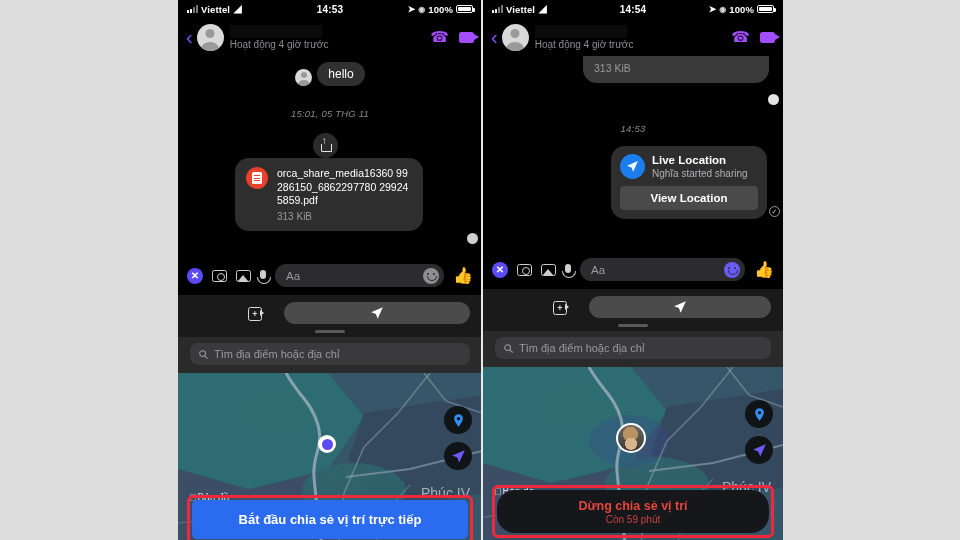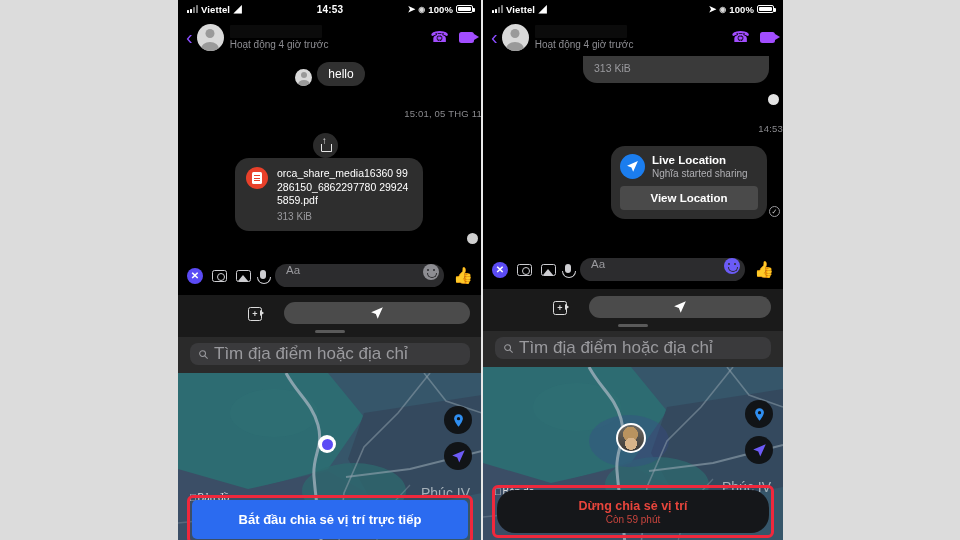--- a/index.html
+++ b/index.html
@@ -55,21 +55,21 @@
 
   
   .msgs { position:relative; background:#000; }
   .left .msgs { height:194px; }
   .right .msgs { height:194px; }
   .row { display:flex; align-items:flex-end; padding:0 10px; }
   .sm-av { width:17px; height:17px; border-radius:50%; background:#d9d9d9; flex:none; position:relative; overflow:hidden; }
   .sm-av:before { content:''; position:absolute; left:50%; top:3px; width:6px; height:6px; border-radius:50%; background:#9a9a9a; transform:translateX(-50%); }
   .sm-av:after { content:''; position:absolute; left:50%; bottom:-3px; width:12px; height:9px; border-radius:50% 50% 0 0; background:#9a9a9a; transform:translateX(-50%); }
   .bubble { background:#303030; color:#fff; border-radius:15px; padding:5px 11px; font-size:12px; margin-left:5px; }
-  .ts { text-align:right; color:#8a8a8e; font-size:9.5px; letter-spacing:.2px; }
+  .ts { text-align:center; color:#8a8a8e; font-size:9.5px; letter-spacing:.2px;font-style:italic; }
 
   .filerow { display:flex; align-items:center; justify-content:flex-end; padding:0 12px 0 10px; }
   .share-btn { width:25px; height:25px; border-radius:50%; background:#2b2b2b; display:flex; align-items:center; justify-content:center; margin-right:8px; flex:none; }
   .share-glyph { position:relative; width:11px; height:12px; }
   .share-glyph:before { content:''; position:absolute; left:1px; top:4px; width:9px; height:7px; border:1.4px solid #e6e6e6; border-top:none; border-radius:0 0 1.5px 1.5px; }
   .share-glyph:after { content:'↑'; position:absolute; left:2.2px; top:-4px; font-size:10px; color:#e6e6e6; line-height:1; font-weight:bold; }
   .filecard { background:#2e2e2e; border-radius:14px; padding:9px 11px; display:flex; gap:9px; width:188px; }
   .pdf-ic { width:22px; height:22px; border-radius:50%; background:#e8402a; flex:none; display:flex; align-items:center; justify-content:center; }
   .pdf-ic span { width:10px; height:12px; background:#fff; border-radius:1.5px; position:relative; }
   .pdf-ic span:before { content:''; position:absolute; left:2px; top:3px; width:6px; height:1px; background:#e8402a; box-shadow:0 3px 0 #e8402a, 0 5px 0 #e8402a; }
@@ -91,21 +91,21 @@
 
   
   .composer { display:flex; align-items:center; gap:9px; padding:8px 9px; background:#000; }
   .ic-x { width:16px; height:16px; border-radius:50%; background:#5b4bf5; color:#fff; font-size:10px; display:flex; align-items:center; justify-content:center; flex:none; font-weight:bold; }
   .ic-cam { width:15px; height:12px; border:1.6px solid #cdcdd1; border-radius:2.5px; position:relative; flex:none; }
   .ic-cam:before { content:''; position:absolute; left:4px; top:2px; width:6px; height:6px; border:1.4px solid #cdcdd1; border-radius:50%; }
   .ic-img { width:15px; height:12px; border:1.6px solid #cdcdd1; border-radius:2.5px; position:relative; flex:none; overflow:hidden; }
   .ic-img:after { content:''; position:absolute; left:1px; bottom:0; border-left:5px solid transparent; border-right:5px solid transparent; border-bottom:6px solid #cdcdd1; }
   .ic-mic { width:6px; height:9px; background:#cdcdd1; border-radius:3px; position:relative; flex:none; margin-top:-2px; }
   .ic-mic:after { content:''; position:absolute; left:-3px; top:7px; width:12px; height:6px; border:1.4px solid #cdcdd1; border-top:none; border-radius:0 0 7px 7px; }
-  .inputpill { flex:1; background:#2c2c2e; border-radius:14px; height:23px; display:flex; align-items:flex-start; padding:0 5px 0 11px; }
+  .inputpill { flex:1; background:#2c2c2e; border-radius:14px; height:23px; display:flex; align-items:center; padding:0 5px 0 11px; }
   .inputpill .ph { color:#9a9a9e; font-size:11.5px; flex:1; }
   .emoji { width:16px; height:16px; border-radius:50%; background:#8d8d92; position:relative; }
   .emoji.purple { background:#6b5bf6; }
   .emoji:before { content:''; position:absolute; left:4px; top:5px; width:2px; height:2px; border-radius:50%; background:#2c2c2e; box-shadow:6px 0 0 #2c2c2e; }
   .emoji:after { content:''; position:absolute; left:4px; top:8.5px; width:8px; height:4px; border:1.2px solid #2c2c2e; border-top:none; border-radius:0 0 5px 5px; }
   .thumb { color:#5b4bf5; font-size:16px; line-height:1; flex:none; }
 
   
   .tray { background:#1a1a1a; padding:7px 0 4px; position:relative; }
   .tray-row { display:flex; align-items:center; padding:0 12px; gap:0; }
@@ -113,21 +113,21 @@
   .vid-plus:before { content:''; position:absolute; left:0; top:0; width:12px; height:12px; border:1.6px solid #dcdcdc; border-radius:2.5px; }
   .vid-plus:after { content:''; position:absolute; right:0; top:2.5px; border-top:3.5px solid transparent; border-bottom:3.5px solid transparent; border-left:4.5px solid #dcdcdc; }
   .vid-plus span { position:absolute; left:4.3px; top:3.2px; color:#dcdcdc; font-size:9px; line-height:1; font-weight:bold; }
   .sendpill { margin-left:20px; flex:1; height:22px; background:#4b4b4b; border-radius:12px; display:flex; align-items:center; justify-content:center; }
   .sendpill svg { width:14px; height:14px; }
   .grabber { width:30px; height:3px; border-radius:2px; background:#5a5a5a; margin:6px auto 0; }
 
   .searchwrap { background:#2a2a2a; padding:6px 12px 8px; }
   .searchbar { background:#3a3a3c; border-radius:8px; height:22px; display:flex; align-items:center; padding:0 8px; gap:5px; }
   .searchbar svg { width:11px; height:11px; flex:none; }
-  .searchbar .ph { color:#9a9a9e; font-size:17px; }
+  .searchbar .ph { color:#9a9a9e; font-size:11px; }
 
   
   .map { position:relative; height:178px; overflow:hidden; background:#2f4a5c; }
   .map svg.base { position:absolute; inset:0; width:100%; height:100%; }
   .mapctl { position:absolute; right:10px; width:28px; height:28px; border-radius:50%; background:#111417; display:flex; align-items:center; justify-content:center; }
   .mapctl.pin { top:33px; }
   .mapctl.nav { top:69px; }
   .mapctl svg { width:15px; height:15px; }
   .brand { position:absolute; left:11px; bottom:48px; color:#e8e8e8; font-size:10px; display:flex; align-items:center; gap:1px; opacity:.92; }
   .brand .apple { font-size:10px; }
@@ -298,20 +298,21 @@
       <div class="sb-left">
         <span class="bars">
             <i></i>
             <i></i>
             <i></i>
             <i></i>
           </span>
         <span class="carrier">Viettel</span>
         <span class="wifi">◢</span>
       </div>
+      <div class="sb-center">14:54</div>
       <div class="sb-right">
         <span class="loc-arrow">➤</span>
         <span class="lock-ic">◉</span>
         <span class="carrier">100%</span>
         <span class="batt">
             <i></i>
           </span>
       </div>
     </div>
 

